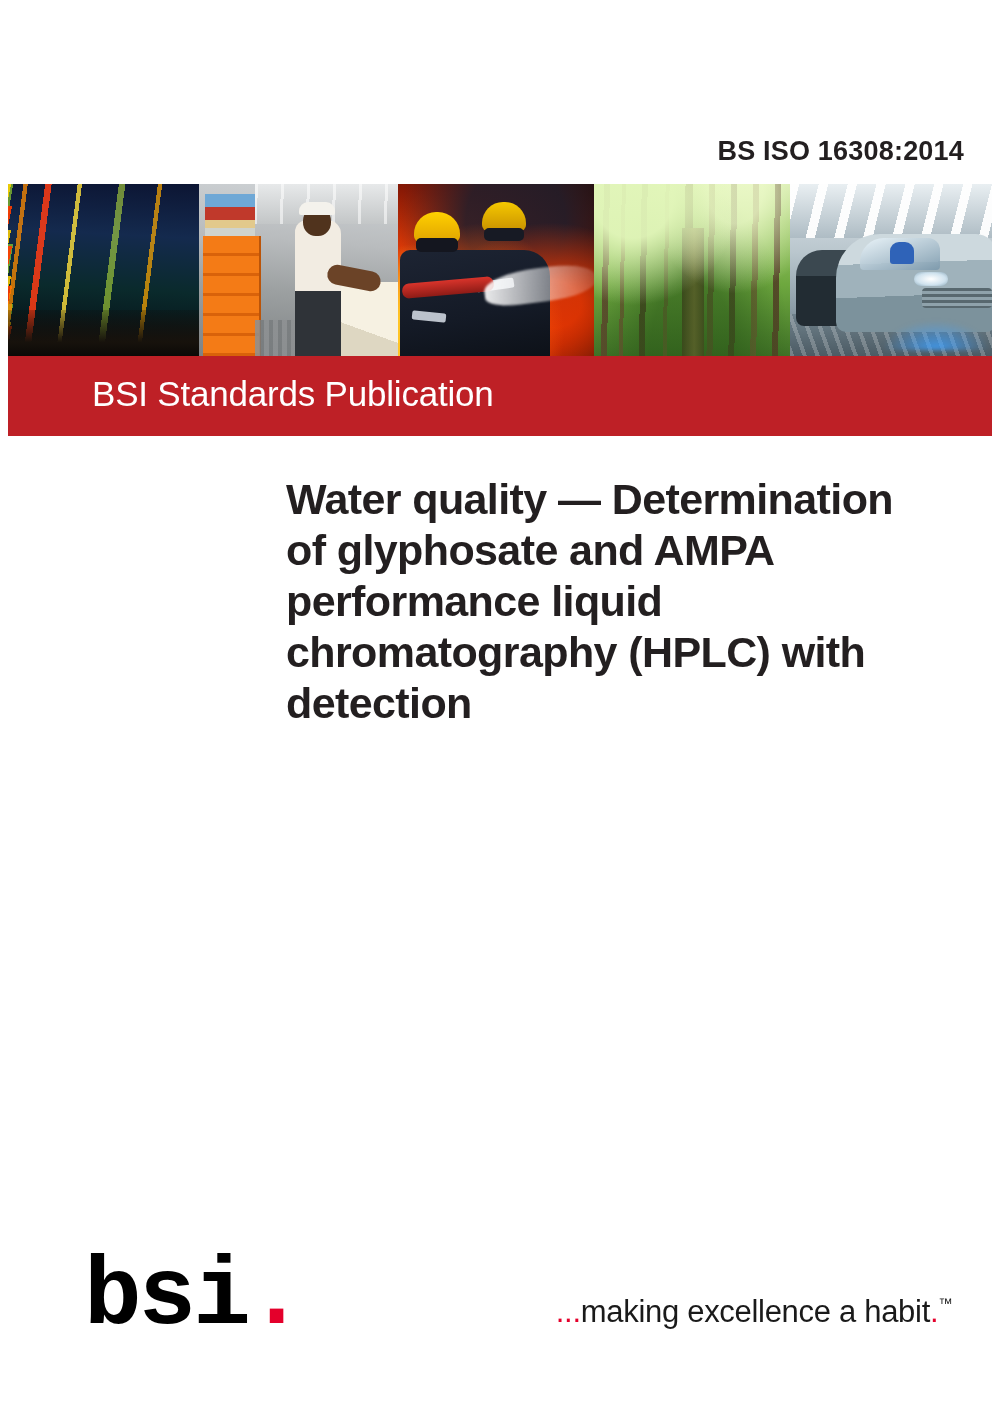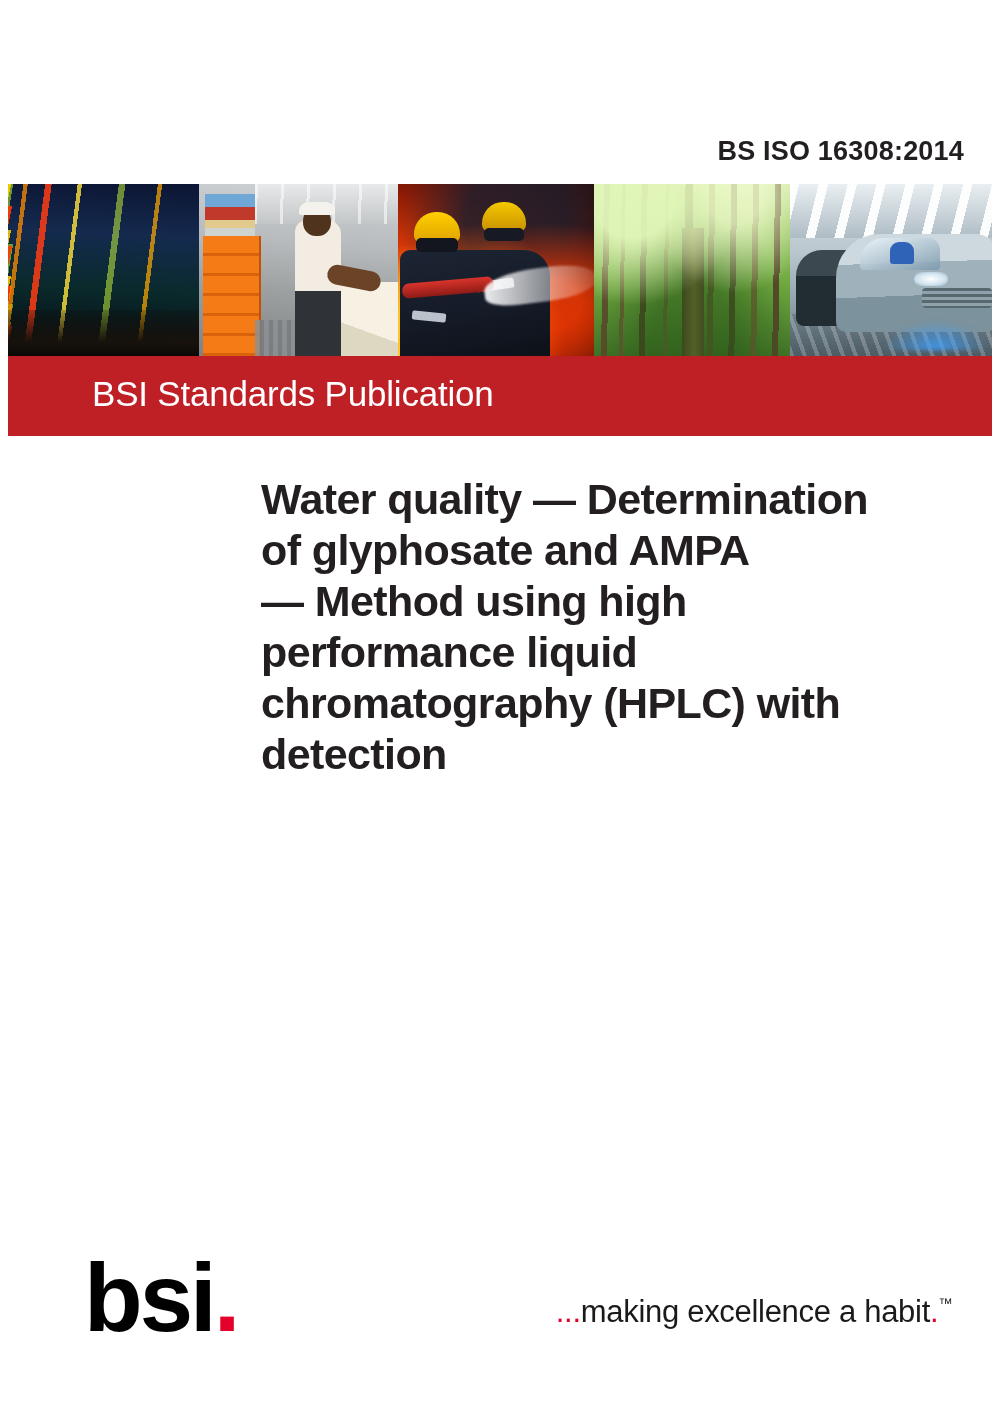--- a/index.html
+++ b/index.html
@@ -349,28 +349,28 @@
     left: 261px;
     top: 474px;
     width: 680px;
     font-family: "Liberation Sans", sans-serif;
     font-size: 43px;
     line-height: 51px;
     font-weight: bold;
     color: #231f20;
     letter-spacing: -0.6px;
   }
-  .doc-title .tline { display: block; white-space: pre; }
+  .doc-title .tline { display: block; white-space: pre; margin-left: 25px; }
 
   
   .bsi-logo {
     position: absolute;
     left: 84px;
     top: 1250px;
-    font-family: Liberation Sans, sans-serif;
+    font-family: Liberation Mono, monospace;
     font-size: 96px;
     line-height: 96px;
     font-weight: bold;
     color: #000000;
     letter-spacing: -3px;
   }
   .bsi-logo .dot { color: #e4002b; }
 
   
   .tagline {
@@ -445,21 +445,20 @@
 
 </div>
 
 <div class="banner">
   <div class="banner-text">BSI Standards Publication</div>
 </div>
 
 <div class="doc-title">
   <span class="tline">Water quality — Determination</span>
   <span class="tline">of glyphosate and AMPA</span>
-  <span class="tline">— Method using high</span>
   <span class="tline">performance liquid</span>
   <span class="tline">chromatography (HPLC) with</span>
   <span class="tline">detection</span>
 </div>
 
 <div class="bsi-logo"><span>bsi</span><span class="dot">.</span></div>
 
 <div class="tagline"><span class="lead-dots">...</span><span>making excellence a habit</span><span class="end-dot">.</span><span class="tm">™</span></div>
 
 </body></html>

